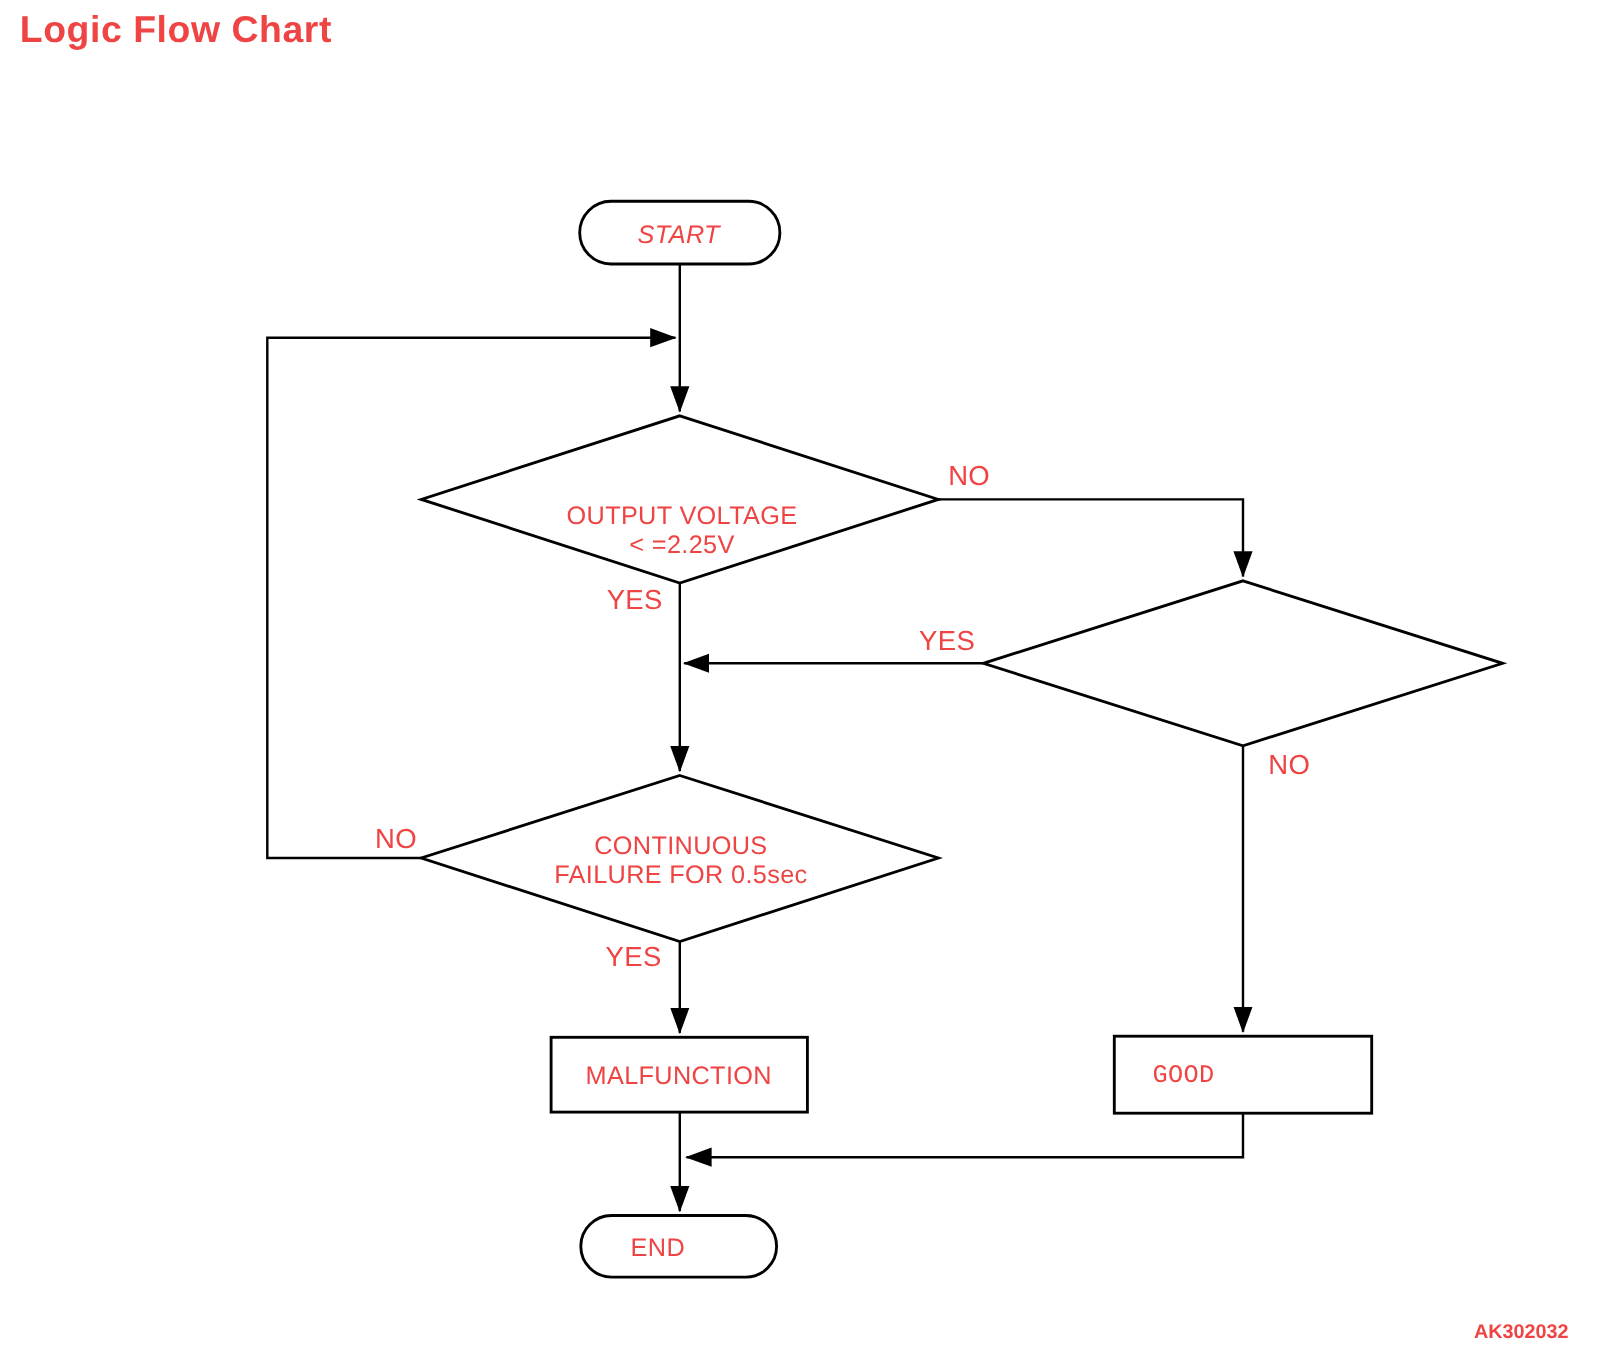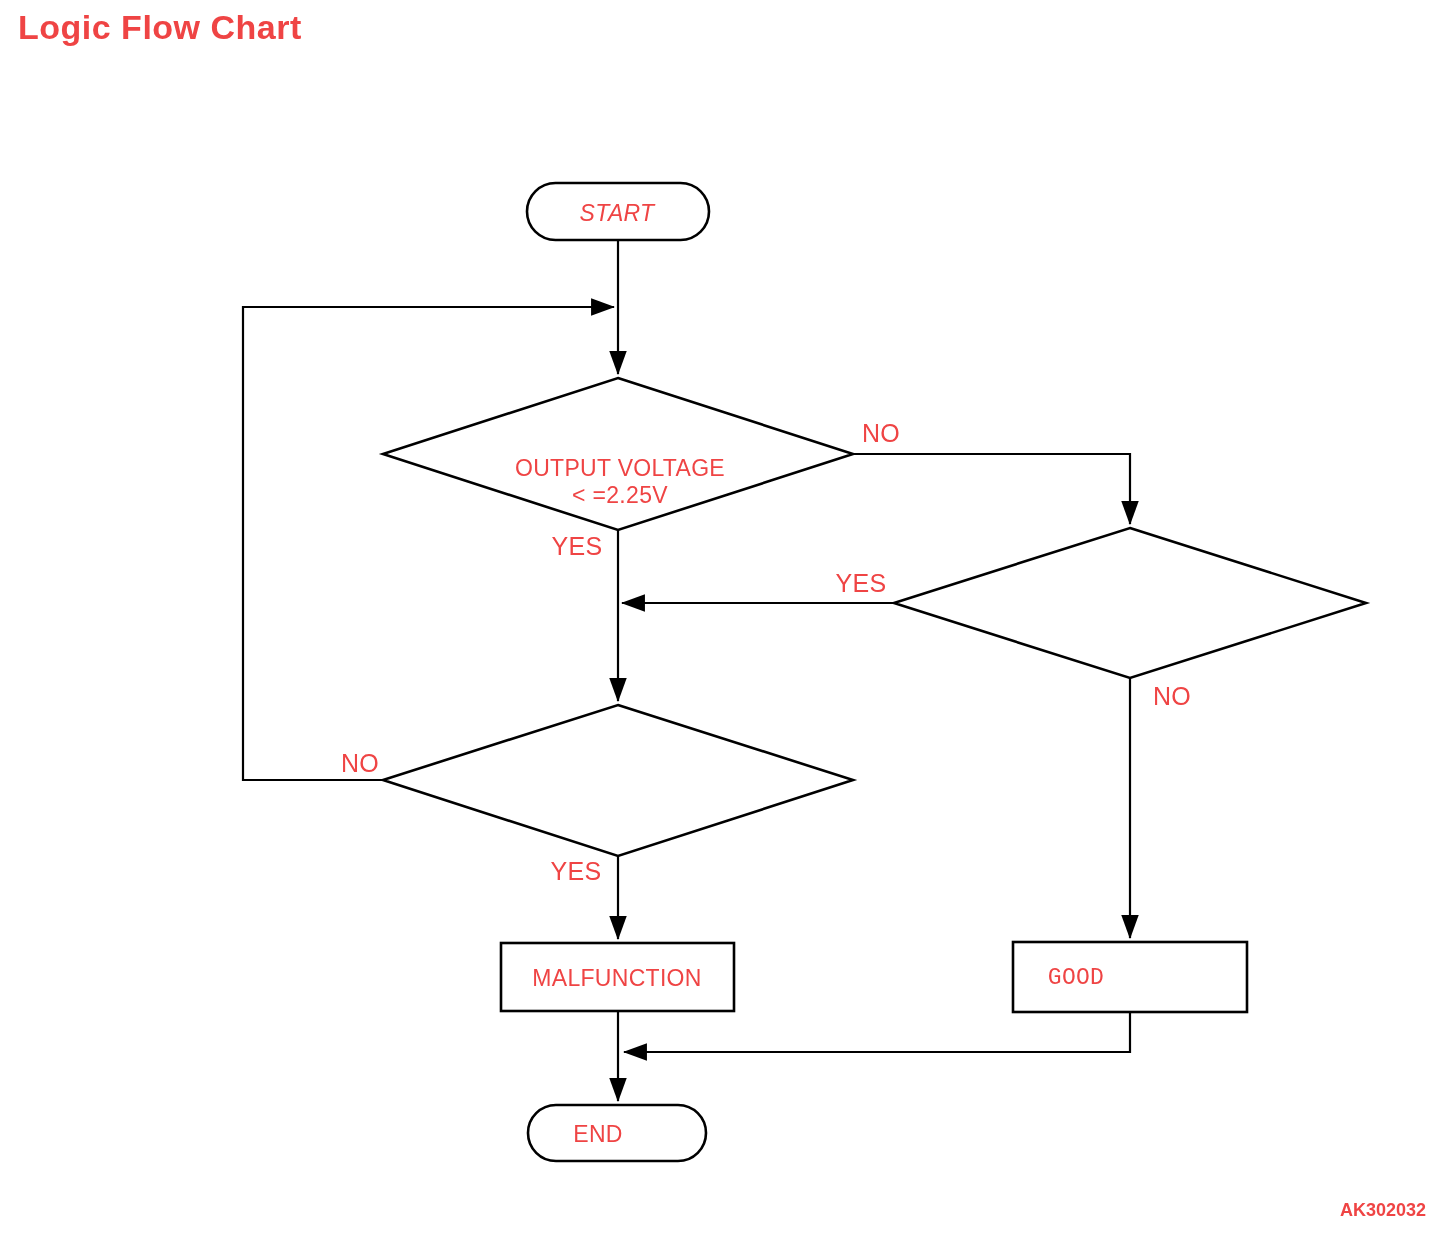--- a/index.html
+++ b/index.html
@@ -95,20 +95,24 @@
   </svg>
 
   <div class="node-label" style="left:617px; top:213px;font-style:italic;">START</div>
 
   <div class="node-label" style="left:620px; top:482px;">
     <div>OUTPUT VOLTAGE</div>
     <div>&lt; =2.25V</div>
   </div>
 
 
+  <div class="node-label" style="left:619px; top:782px;">
+    <div>CONTINUOUS</div>
+    <div>FAILURE FOR 0.5sec</div>
+  </div>
 
   <div class="node-label" style="left:617px; top:978px;">MALFUNCTION</div>
 
   <div class="node-label" style="left:1076px; top:978px;font-family:Liberation Mono, monospace;">GOOD</div>
 
   <div class="node-label" style="left:598px; top:1134px;">END</div>
 
   <div class="branch-label" style="left:881px; top:433px;">NO</div>
   <div class="branch-label" style="left:577px; top:546px;">YES</div>
   <div class="branch-label" style="left:861px; top:583px;">YES</div>

